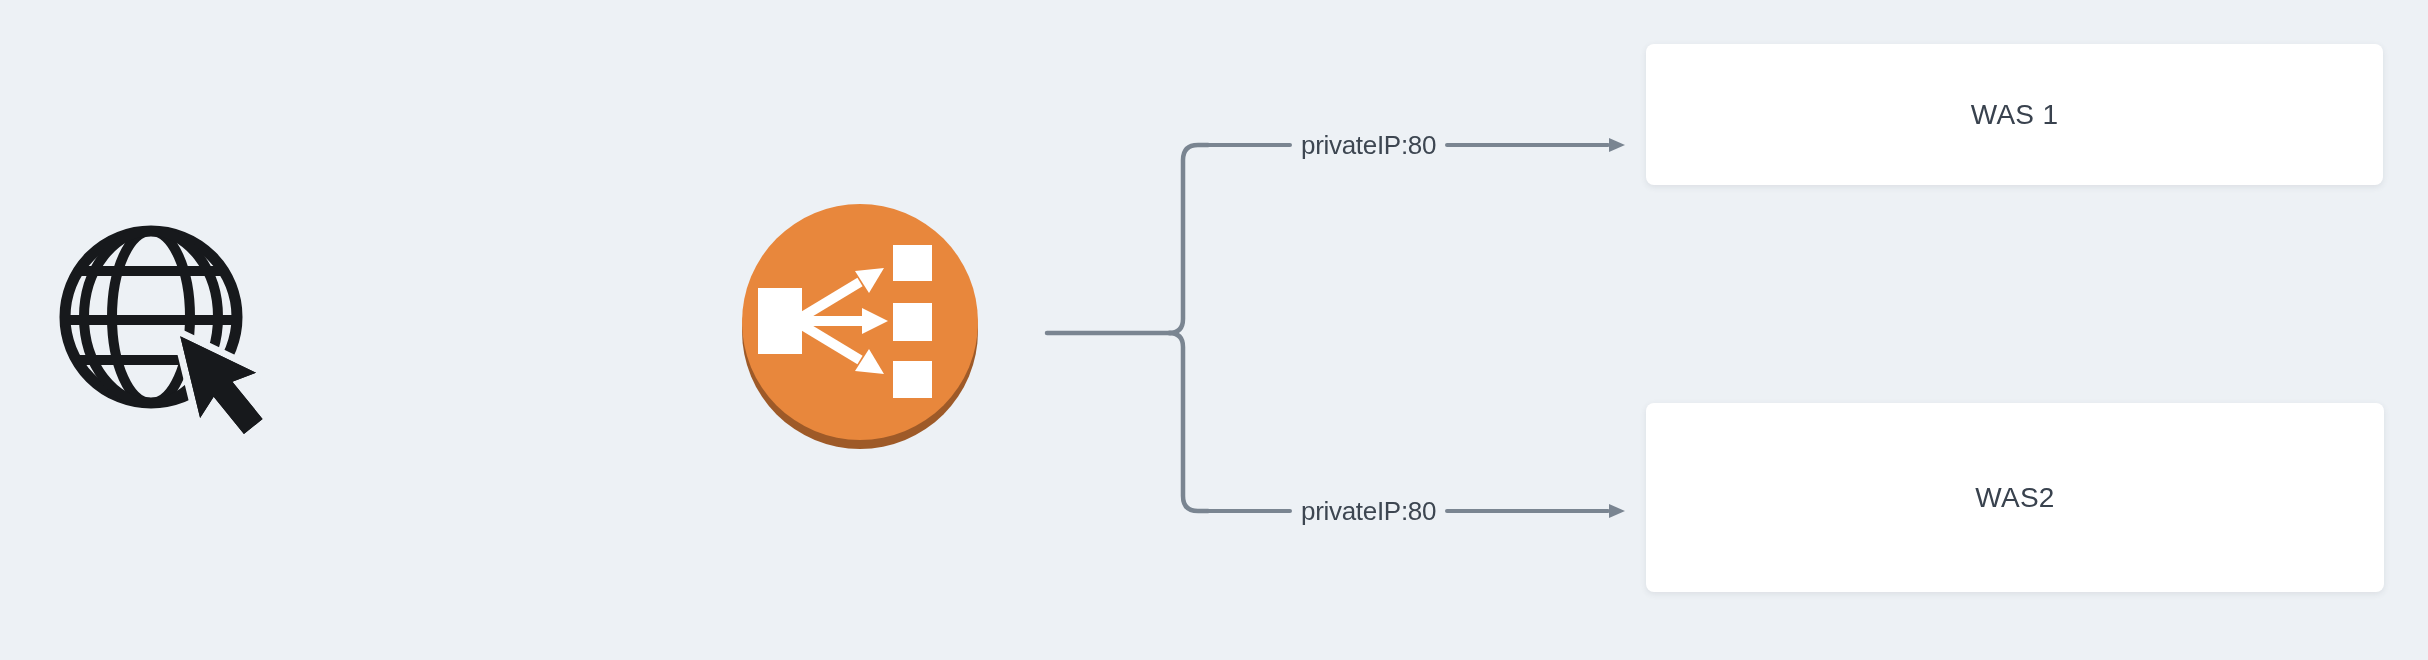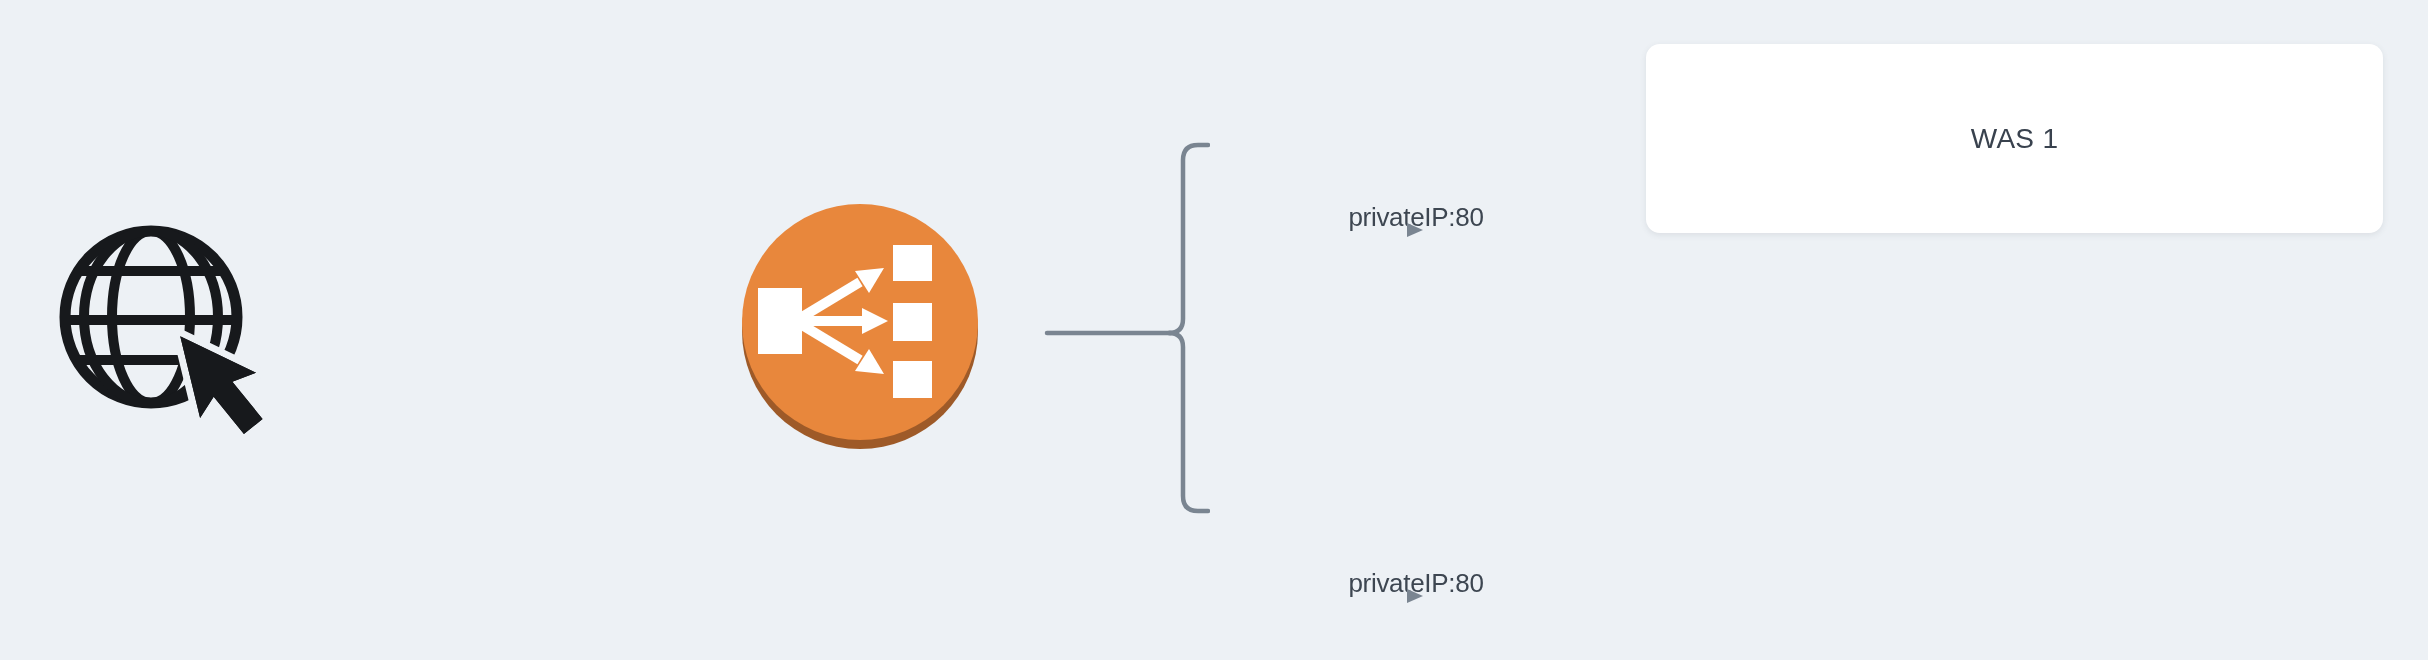--- a/index.html
+++ b/index.html
@@ -11,21 +11,20 @@
     font-family:"Liberation Sans", sans-serif;
   }
   .abs{position:absolute;}
 
   
   .edge-row{
     position:absolute;
     display:flex;
     align-items:center;
     height:54px;
-    flex-direction:column;
   }
   .eline{
     height:4.5px;
     background:#7a8591;
     border-radius:3px;
     flex:1 1 auto;
   }
   .eline.fixed{flex:0 0 86px;}
   .eline.arrow{position:relative;margin-right:16px;}
   .eline.arrow::after{
@@ -127,18 +126,21 @@
     <span class="edge-label">privateIP:80</span>
     <div class="eline arrow"></div>
   </div>
 
   <div class="edge-row" style="left:1206px;top:484px;width:420px;">
     <div class="eline fixed"></div>
     <span class="edge-label">privateIP:80</span>
     <div class="eline arrow"></div>
   </div>
 
-  <div class="server-box" style="left:1646px;top:44px;width:737px;height:189px;border-radius:14px;">
+  <div class="server-box" style="left:1646px;top:44px;width:737px;height:141px;">
     <span class="server-label">WAS 1</span>
   </div>
 
+  <div class="server-box" style="left:1646px;top:403px;width:738px;height:189px;">
+    <span class="server-label">WAS2</span>
+  </div>
 
 </div>
 
 </body></html>

